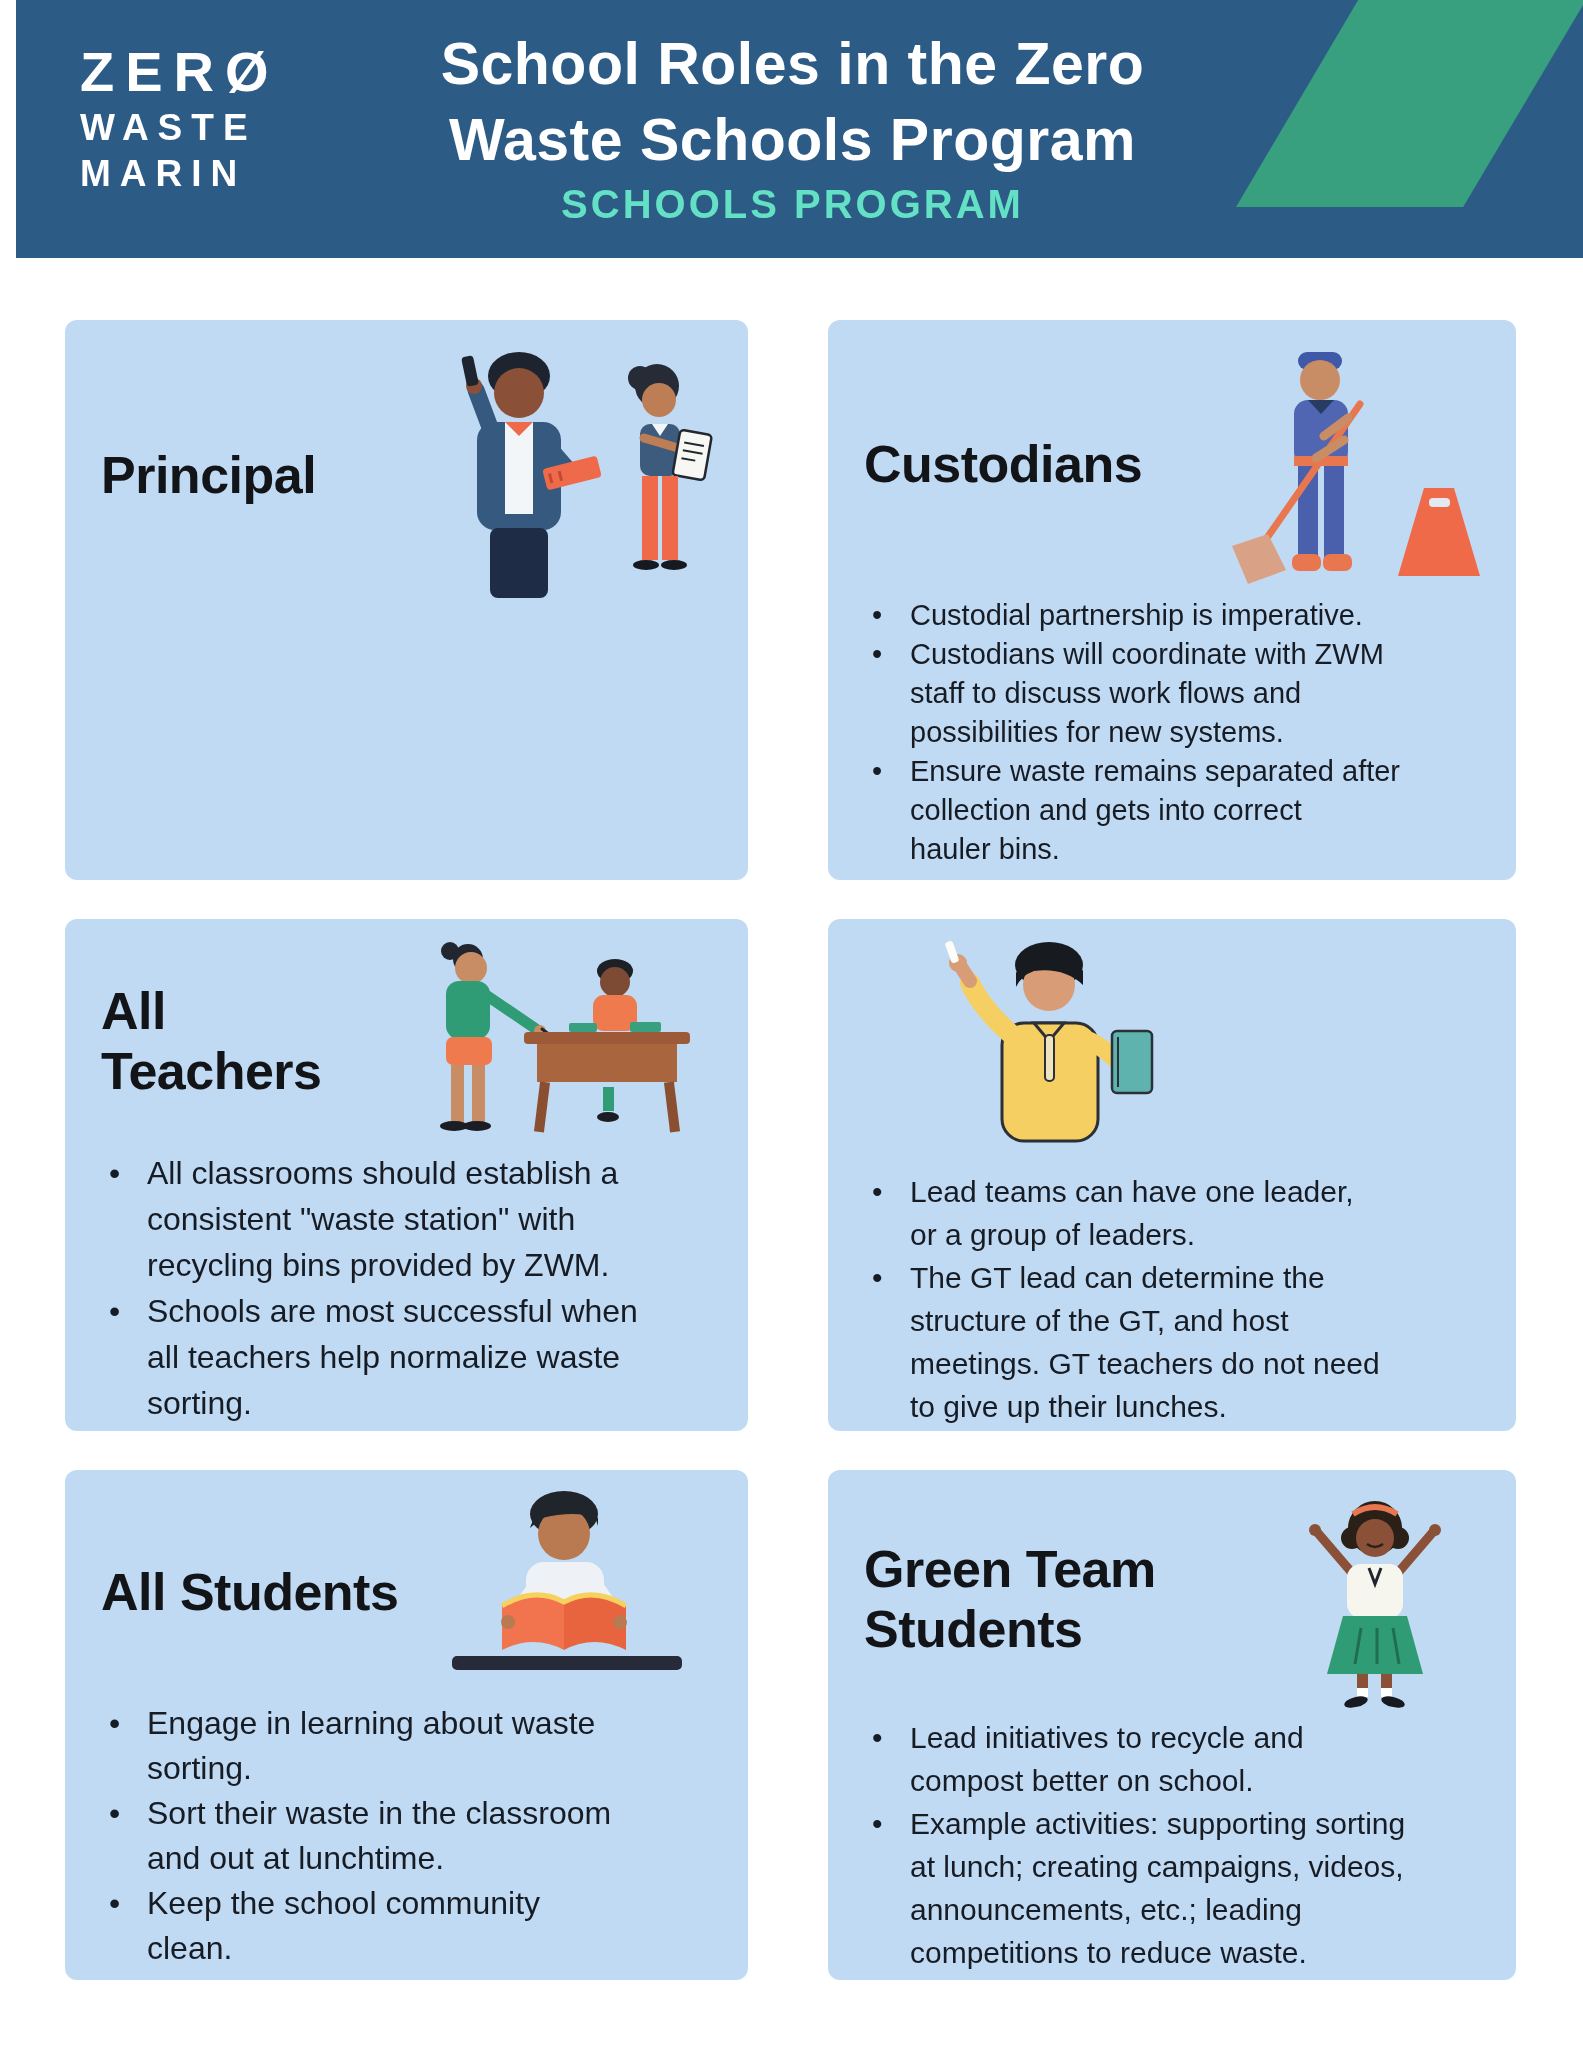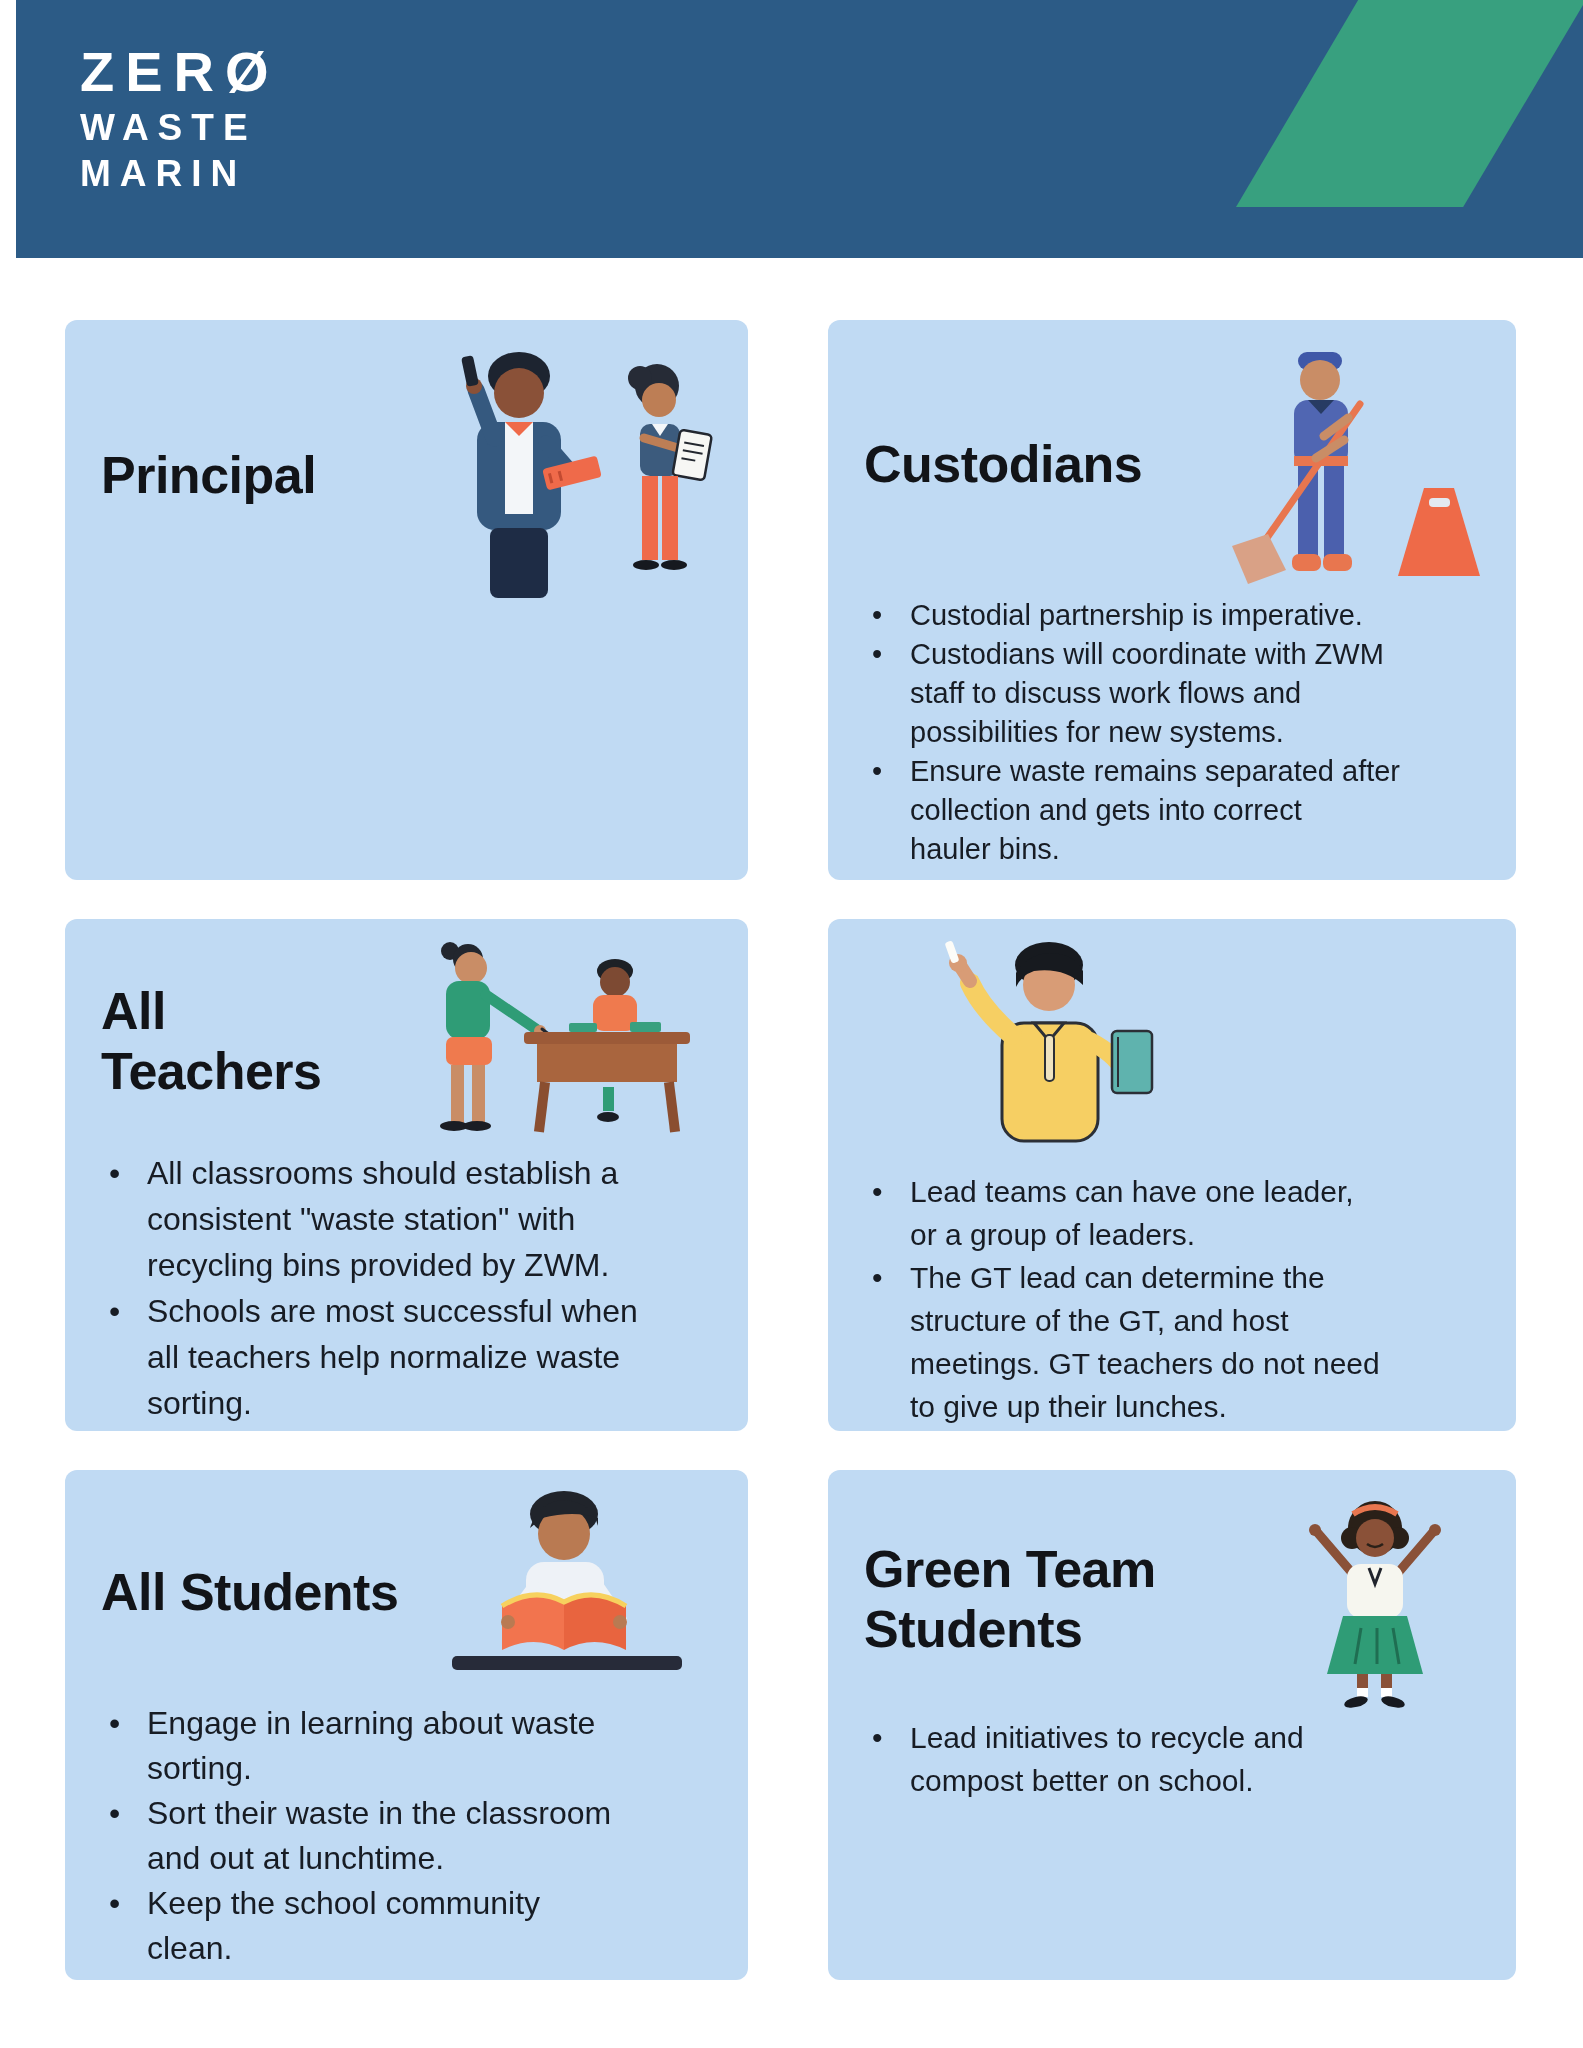--- a/index.html
+++ b/index.html
@@ -40,20 +40,25 @@
 <body>
 
 <div class="page">
 
   <div class="header">
     <div class="teal-shape"></div>
     <div class="logo">
       <div class="logo-line1">ZERØ</div>
       <div class="logo-line2">WASTE</div>
       <div class="logo-line3">MARIN</div>
+    </div>
+    <div class="header-titles">
+      <div class="header-title-line">School Roles in the Zero</div>
+      <div class="header-title-line">Waste Schools Program</div>
+      <div class="header-subtitle">SCHOOLS PROGRAM</div>
     </div>
   </div>
 
   <div class="grid">
 
     <div class="card card--principal">
       <div class="card-head">
         <div class="card-title">Principal</div>
         <svg class="card-illust" width="300" height="272" viewBox="0 0 300 272">
           <ellipse cx="105" cy="38" rx="31" ry="24" fill="#1d2430"></ellipse>
@@ -243,17 +248,21 @@
           <rect x="124" y="186" width="11" height="22" fill="#8a5138"></rect>
           <rect x="100" y="200" width="11" height="9" fill="#ffffff"></rect>
           <rect x="124" y="200" width="11" height="9" fill="#ffffff"></rect>
           <ellipse cx="99" cy="214" rx="12" ry="5" fill="#16191f" transform="rotate(-14 99 214)"></ellipse>
           <ellipse cx="136" cy="214" rx="12" ry="5" fill="#16191f" transform="rotate(14 136 214)"></ellipse>
         </svg>
       </div>
       <ul class="bullets">
         <li>Lead initiatives to recycle and
 compost better on school.</li>
+        <li>Example activities: supporting sorting
+at lunch; creating campaigns, videos,
+announcements, etc.; leading
+competitions to reduce waste.</li>
       </ul>
     </div>
 
   </div>
 </div>
 
 </body></html>

